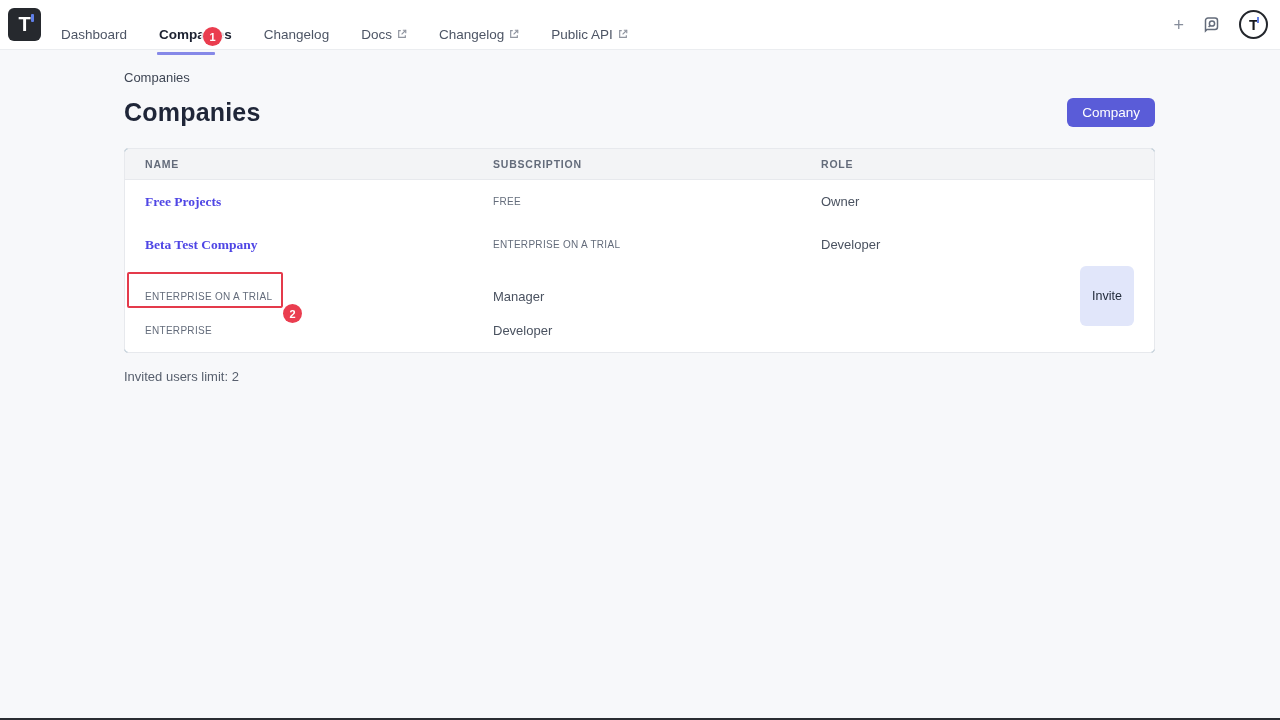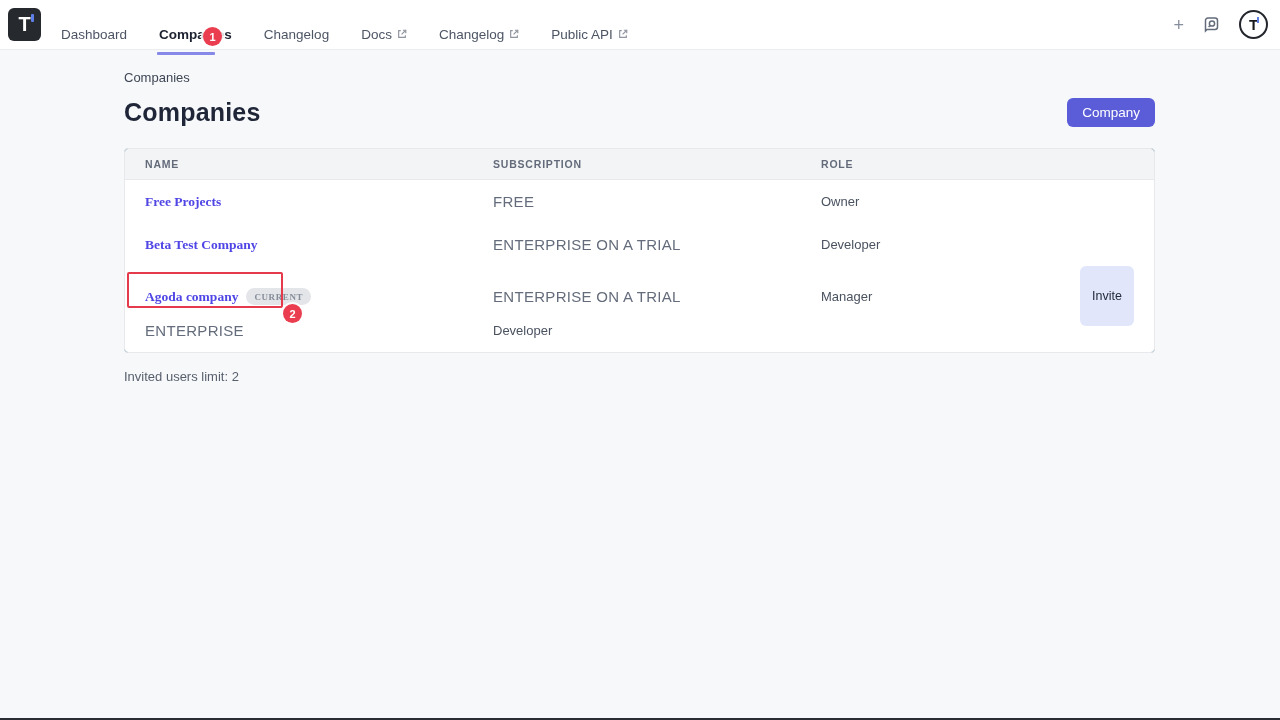--- a/index.html
+++ b/index.html
@@ -63,21 +63,21 @@
   .t-head span {
     font-size:10.5px; font-weight:700; letter-spacing:.8px; color:#636b7a;
   }
   .t-row { height:43px; background:#ffffff; }
   .cell-name { display:flex; align-items:flex-end; gap:8px;font-family:Liberation Serif, serif; }
   .link { color:#4f46e5; font-size:13.5px; font-weight:600; text-decoration:none; cursor:pointer; }
   .badge-current {
     background:#e3e5e9; color:#868d99; font-size:9px; font-weight:700;
     letter-spacing:.6px; padding:4px 8px 3px; border-radius:9px; text-transform:uppercase;
   }
-  .cell-sub { font-size:15px; color:#646c7b; letter-spacing:.3px; }
+  .cell-sub { font-size:10px; color:#646c7b; letter-spacing:.3px; }
   .cell-role { font-size:13px; color:#4a5260; }
   .cell-action { justify-self:end; }
   .btn-invite {
     background:#e1e6fa; color:#222b3a; border:none; border-radius:6px;
     font-family:inherit; font-size:12.5px; padding:23px 12px; cursor:pointer;
   }
   .footer-note { margin-top:16px; font-size:13px; color:#58606e; }
 
   
   .anno-box {
@@ -184,24 +184,20 @@
     <div class="t-row">
       <div class="cell-name">
         <a class="link">Beta Test Company</a>
       </div>
       <div class="cell-sub">ENTERPRISE ON A TRIAL</div>
       <div class="cell-role">Developer</div>
       <div class="cell-action"></div>
     </div>
 
     <div class="t-row">
-      <div class="cell-name">
-        <a class="link">Agoda company</a>
-        <span class="badge-current">CURRENT</span>
-      </div>
       <div class="cell-sub">ENTERPRISE ON A TRIAL</div>
       <div class="cell-role">Manager</div>
       <div class="cell-action">
         <button class="btn-invite">Invite</button>
       </div>
     </div>
 
     <div class="t-row">
       <div class="cell-sub">ENTERPRISE</div>
       <div class="cell-role">Developer</div>

